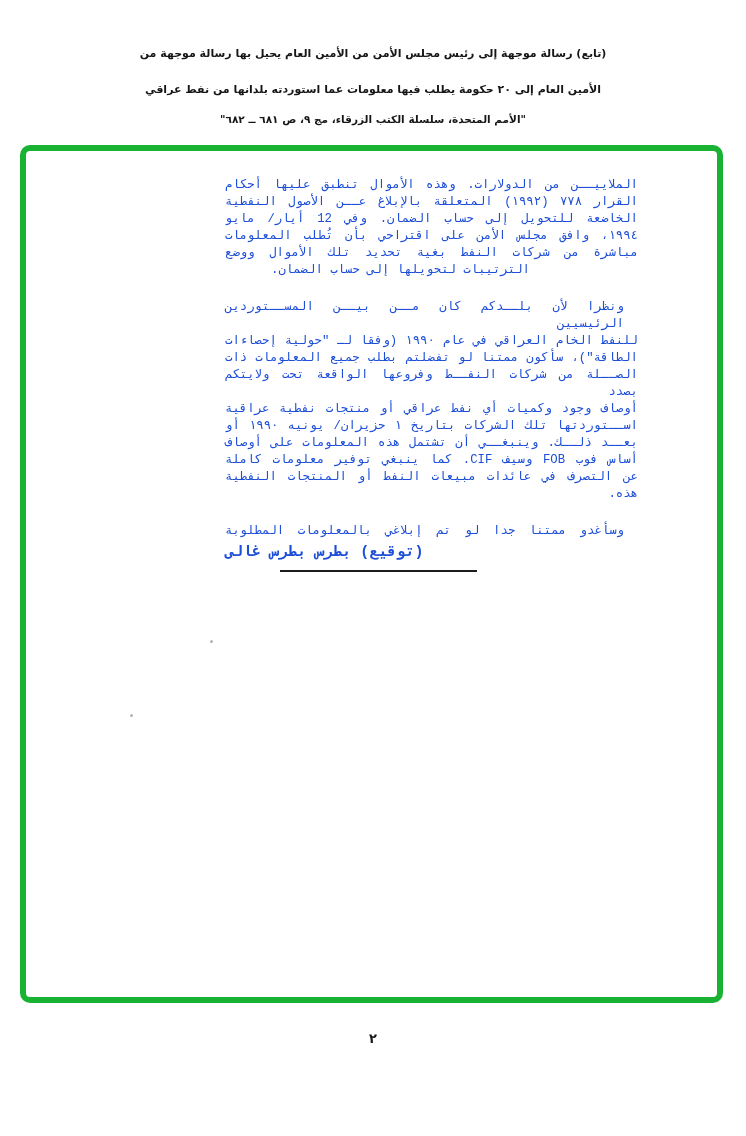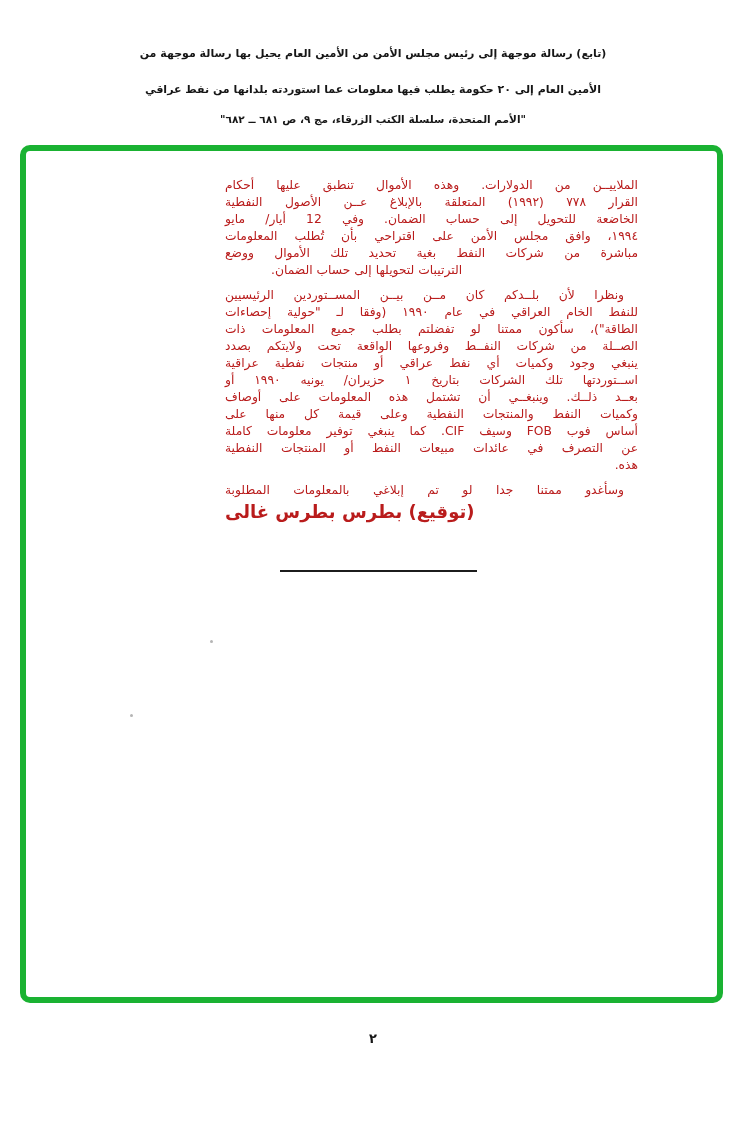--- a/index.html
+++ b/index.html
@@ -43,36 +43,36 @@
   .letter-body {
     position: absolute;
     left: 225px;
     top: 177px;
     width: 413px;
     direction: rtl;
     font-size: 12.3px;
     line-height: 17px;
     color: #1d1d1d;
   }
-  .para + .para { margin-top: 8px; }
+  .para + .para { margin-top: 20px; }
   .line {
     text-align: justify;
     text-align-last: justify;
     -moz-text-align-last: justify;
   }
   .line.first-indent { padding-right: 14px; }
   .line.last-left  { text-align: center;  text-align-last: left;  padding-left: 46px; }
   .line.last-right { text-align: right; text-align-last: right; }
 
   .signature-line {
     margin-top: 4px;
     font-weight: bold;
     text-align: left;
     text-align-last: left;
-    font-size: 18px;
+    font-size: 15px;
   }
 
   
   .footnote-rule {
     position: absolute;
     left: 280px;
     top: 570px;
     width: 197px;
     height: 2px;
     background: #1c1c1c;
@@ -100,39 +100,38 @@
 <div class="page">
 
   <div class="doc-header">
     <div class="h-line">(تابع) رسالة موجهة إلى رئيس مجلس الأمن من الأمين العام يحيل بها رسالة موجهة من</div>
     <div class="h-line">الأمين العام إلى ٢٠ حكومة يطلب فيها معلومات عما استوردته بلدانها من نفط عراقي</div>
     <div class="h-citation">"الأمم المتحدة، سلسلة الكتب الزرقاء، مج ٩، ص ٦٨١ ــ ٦٨٢"</div>
   </div>
 
   <div class="letter-frame" style="border-color: rgb(26, 178, 50);"></div>
 
-  <div class="letter-body" style="color: #b91c1c;">
+  <div class="letter-body" style="color: #1d4ed8; font-family: Liberation Mono, monospace;">
     <div>
         <div class="para">
           <div class="line">الملاييــن من الدولارات. وهذه الأموال تنطبق عليها أحكام</div>
           <div class="line">القرار ٧٧٨ (١٩٩٢) المتعلقة بالإبلاغ عــن الأصول النفطية</div>
           <div class="line">الخاضعة للتحويل إلى حساب الضمان. وفي 12 أيار/ مايو</div>
           <div class="line">١٩٩٤، وافق مجلس الأمن على اقتراحي بأن تُطلب المعلومات</div>
           <div class="line">مباشرة من شركات النفط بغية تحديد تلك الأموال ووضع</div>
           <div class="line last-left">الترتيبات لتحويلها إلى حساب الضمان.</div>
         </div>
         <div class="para">
           <div class="line first-indent">ونظرا لأن بلــدكم كان مــن بيــن المســتوردين الرئيسيين</div>
           <div class="line">للنفط الخام العراقي في عام ١٩٩٠ (وفقا لـ "حولية إحصاءات</div>
           <div class="line">الطاقة")، سأكون ممتنا لو تفضلتم بطلب جميع المعلومات ذات</div>
           <div class="line">الصــلة من شركات النفــط وفروعها الواقعة تحت ولايتكم بصدد</div>
-          <div class="line">ينبغي وجود وكميات أي نفط عراقي أو منتجات نفطية عراقية</div>
+          <div class="line">أوصاف وجود وكميات أي نفط عراقي أو منتجات نفطية عراقية</div>
           <div class="line">اســتوردتها تلك الشركات بتاريخ ١ حزيران/ يونيه ١٩٩٠ أو</div>
           <div class="line">بعــد ذلــك. وينبغــي أن تشتمل هذه المعلومات على أوصاف</div>
-          <div class="line">وكميات النفط والمنتجات النفطية وعلى قيمة كل منها على</div>
           <div class="line">أساس فوب FOB وسيف CIF. كما ينبغي توفير معلومات كاملة</div>
           <div class="line">عن التصرف في عائدات مبيعات النفط أو المنتجات النفطية</div>
           <div class="line last-right">هذه.</div>
         </div>
         <div class="para">
           <div class="line first-indent">وسأغدو ممتنا جدا لو تم إبلاغي بالمعلومات المطلوبة</div>
         </div>
       </div>
     <div class="signature-line">(توقيع) بطرس بطرس غالى</div>
   </div>

